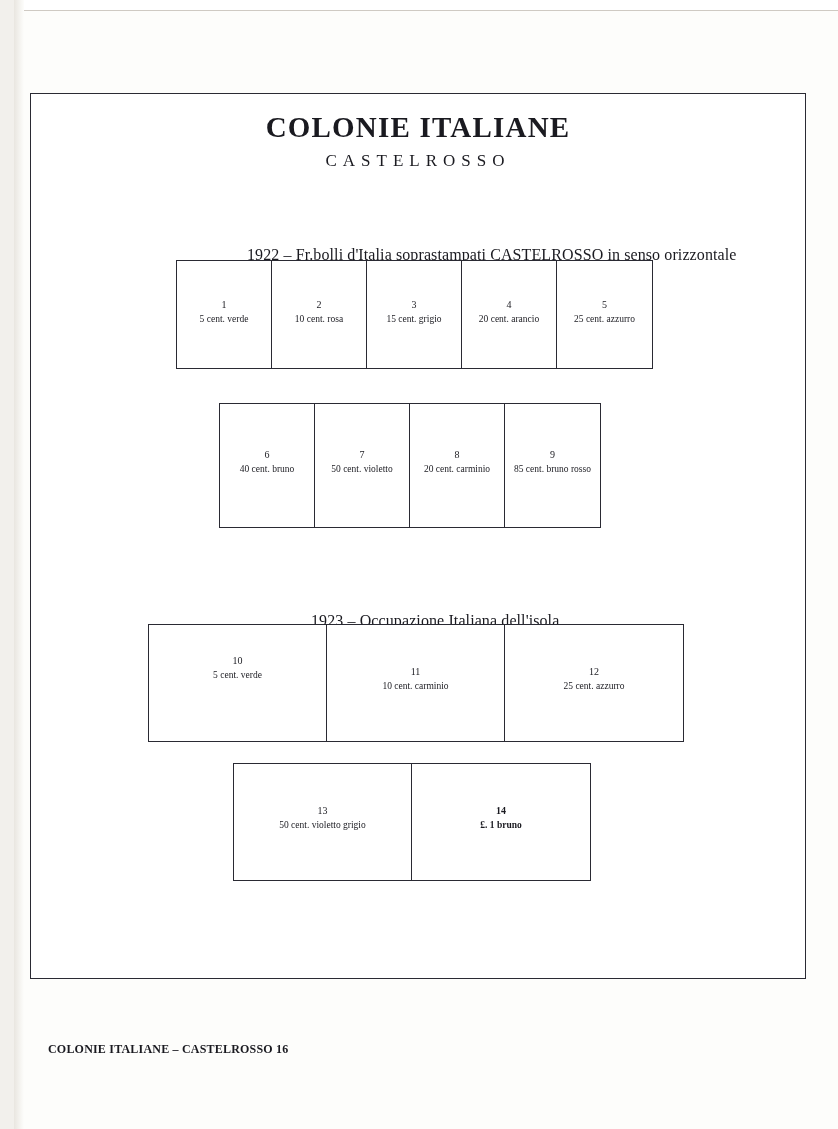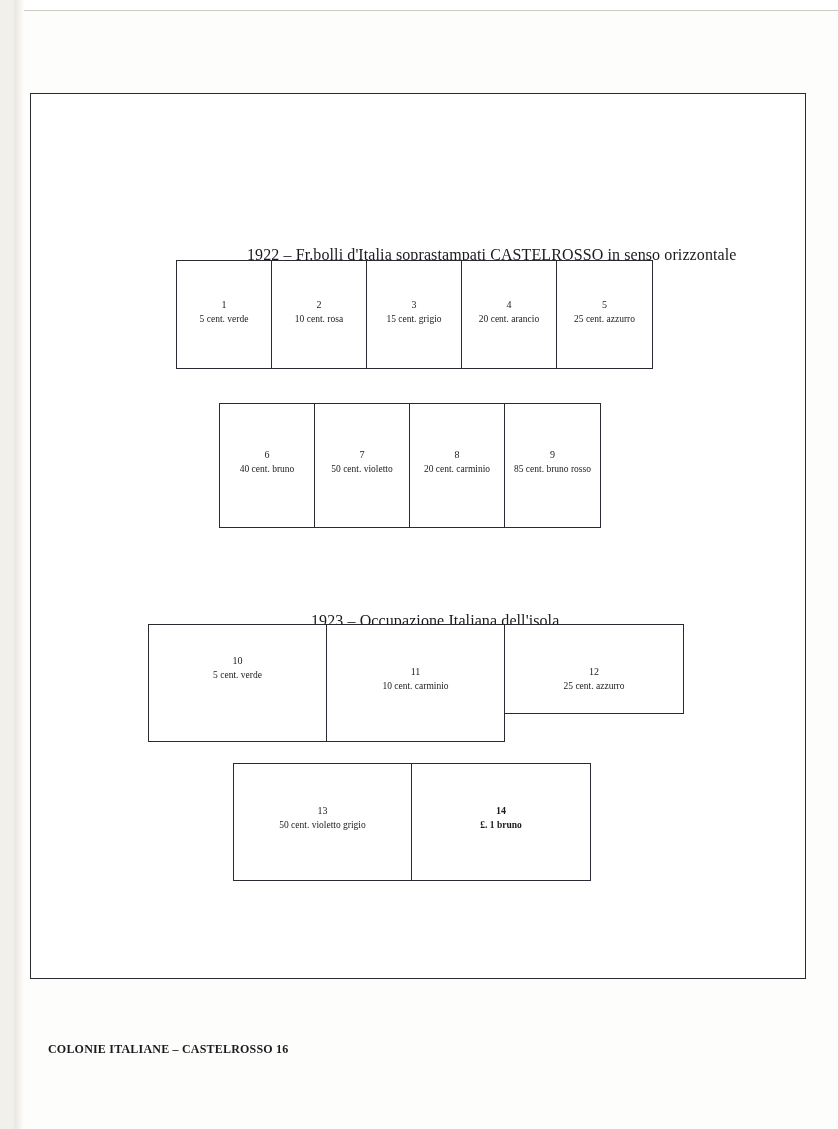--- a/index.html
+++ b/index.html
@@ -146,20 +146,22 @@
 
   <div id="top-edge"></div>
   <div id="binding-strip"></div>
   <div id="binding-shadow"></div>
 
   <div class="speck" style="left:168px; top:296px; width:3px; height:3px;"></div>
   <div class="speck" style="left:61px; top:95px; width:2px; height:2px;"></div>
 
   <div id="album-frame">
 
+    <div id="title-main">COLONIE ITALIANE</div>
+    <div id="title-sub">CASTELROSSO</div>
 
     <div class="section-caption" style="left:216px; top:152px;">1922 – Fr.bolli d'Italia soprastampati CASTELROSSO in senso orizzontale</div>
 
     <div class="stamp-row" style="left:145px; top:166px; width:481px; height:109px;">
       <div class="stamp-cell" style="width:96px; height:109px;">
         <div class="stamp-label" style="top:38px;">
           <span class="stamp-num">1</span>
           <span>5 cent. verde</span>
         </div>
       </div>
@@ -224,21 +226,21 @@
           <span class="stamp-num">10</span>
           <span>5 cent. verde</span>
         </div>
       </div>
       <div class="stamp-cell" style="width:179px; height:118px;">
         <div class="stamp-label" style="top:41px;">
           <span class="stamp-num">11</span>
           <span>10 cent. carminio</span>
         </div>
       </div>
-      <div class="stamp-cell" style="width:180px; height:90px;">
+      <div class="stamp-cell" style="width:180px; height:118px;">
         <div class="stamp-label" style="top:41px;">
           <span class="stamp-num">12</span>
           <span>25 cent. azzurro</span>
         </div>
       </div>
     </div>
 
     <div class="stamp-row" style="left:202px; top:669px; width:359px; height:118px;">
       <div class="stamp-cell" style="width:179px; height:118px;">
         <div class="stamp-label" style="top:41px;">

